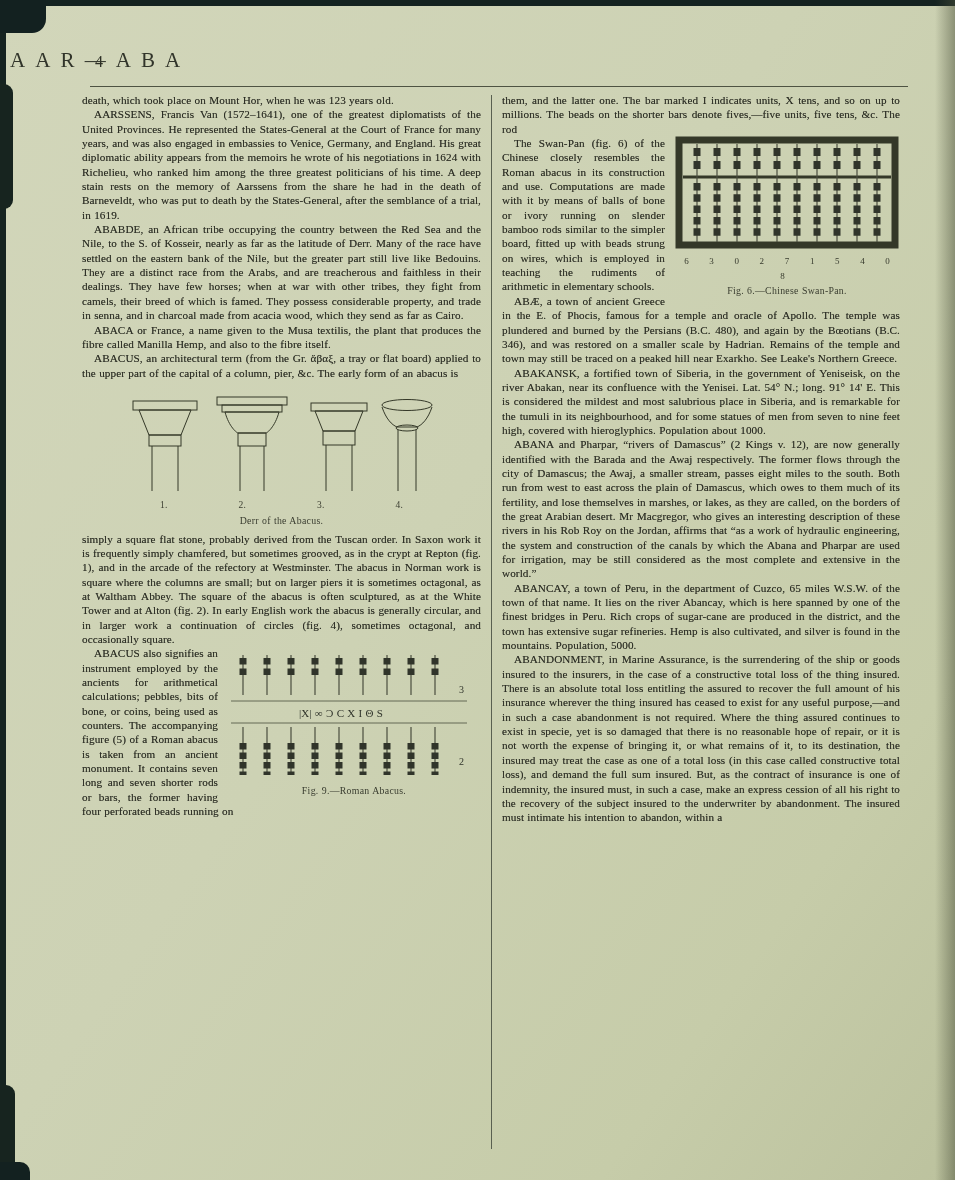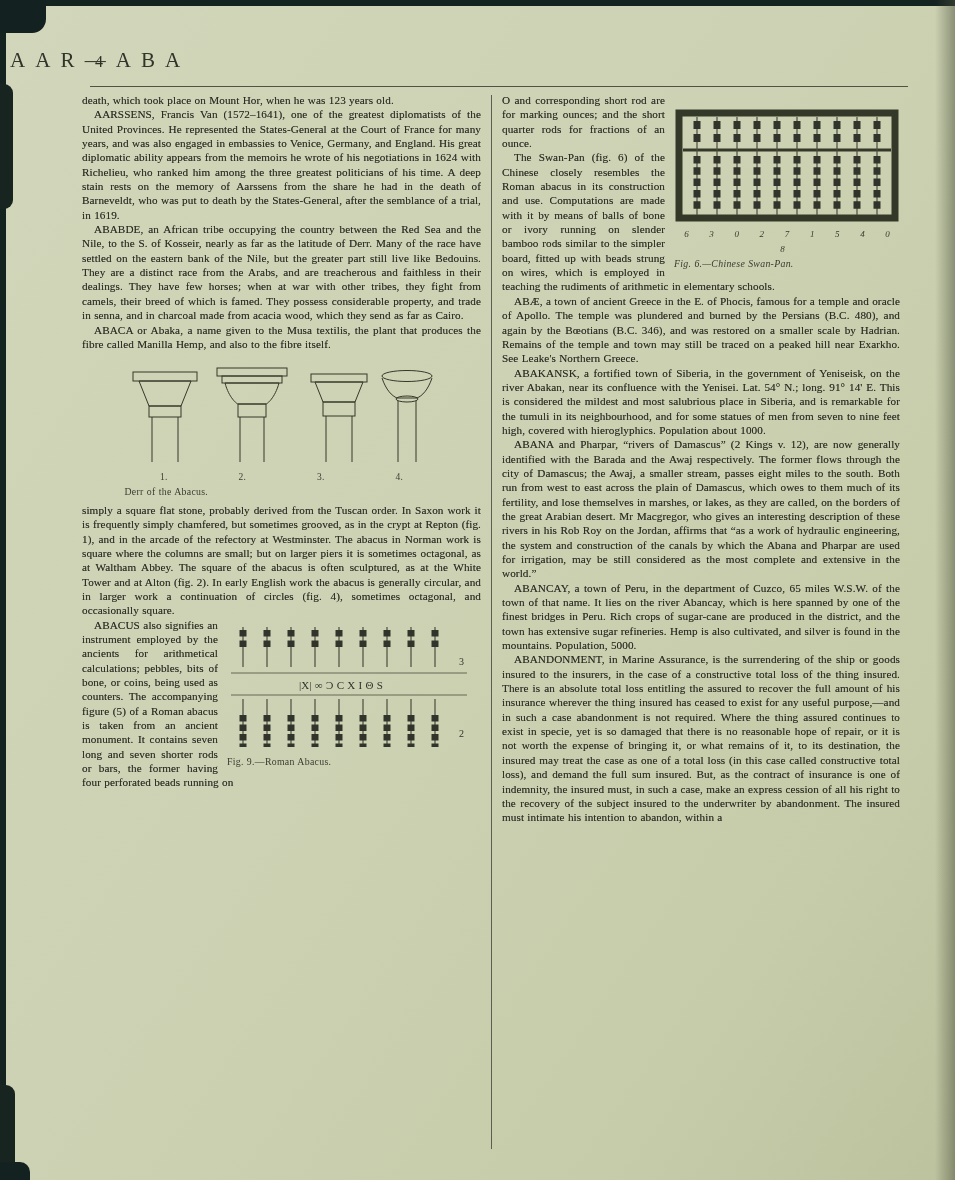--- a/index.html
+++ b/index.html
@@ -28,25 +28,25 @@
 
   .content { position:absolute; top:93px; left:82px; width:818px; height:1068px; display:flex; }
   .col { overflow:hidden; font-size:11.2px; line-height:14.35px; letter-spacing:0.08px; word-spacing:0.4px; text-align:justify; }
   .col p { margin:0; text-align:justify; text-shadow:0 0 0.4px rgba(42,44,32,0.55); }
   .col-left  { width:399px; padding-right:10px; }
   .divider   { width:1px; background:#596050; margin:2px 0 12px 0; }
   .col-right { width:398px; padding-left:10px; }
   .entry { text-indent:12px; }
 
   figure { margin:0; }
-  figcaption { font-size:9.8px; line-height:12px; text-align:left; color:#393c2f; margin-top:2px; letter-spacing:0.3px; }
+  figcaption { font-size:9.8px; line-height:12px; text-align:center; color:#393c2f; margin-top:2px; letter-spacing:0.3px; }
   .fig-forms { width:314px; margin:7px auto 5px auto; }
   .fig-labels { display:flex; justify-content:space-around; font-size:9.5px; color:#3b3e31; margin-top:-4px; }
   .fig5 { float:right; width:254px; margin:3px 0 3px 9px; }
-  .fig6 { float:right; width:226px; margin:16px 0 3px 9px;font-style:italic; }
+  .fig6 { float:right; width:226px; margin:0 0 3px 9px; }
   .fig6-nums { font-size:9px; text-align:center; letter-spacing:9px; text-indent:9px; color:#373a2d; margin-top:1px; }
   svg .ink { stroke:#343828; fill:none; }
 </style>
 </head>
 <body>
 
 <div class="page">
 
   <div class="edge-top"></div>
   <div class="edge-left"></div>
@@ -59,21 +59,22 @@
   <div class="pagenum">4</div>
   <div class="header-title">AAR—ABA</div>
   <div class="header-rule"></div>
 
   <div class="content">
 
     <div class="col col-left">
       <p>death, which took place on Mount Hor, when he was 123 years old.</p>
       <p class="entry">AARSSENS, Francis Van (1572–1641), one of the greatest diplomatists of the United Provinces.  He represented the States-General at the Court of France for many years, and was also engaged in embassies to Venice, Germany, and England.  His great diplomatic ability appears from the memoirs he wrote of his negotiations in 1624 with Richelieu, who ranked him among the three greatest politicians of his time.  A deep stain rests on the memory of Aarssens from the share he had in the death of Barneveldt, who was put to death by the States-General, after the semblance of a trial, in 1619.</p>
       <p class="entry">ABABDE, an African tribe occupying the country between the Red Sea and the Nile, to the S. of Kosseir, nearly as far as the latitude of Derr.  Many of the race have settled on the eastern bank of the Nile, but the greater part still live like Bedouins.  They are a distinct race from the Arabs, and are treacherous and faithless in their dealings.  They have few horses; when at war with other tribes, they fight from camels, their breed of which is famed.  They possess considerable property, and trade in senna, and in charcoal made from acacia wood, which they send as far as Cairo.</p>
-      <p class="entry">ABACA or Abaka, a name given to the Musa textilis, the plant that produces the fibre called Manilla Hemp, and also to the fibre itself.</p>
+      <p class="entry">ABACA or France, a name given to the Musa textilis, the plant that produces the fibre called Manilla Hemp, and also to the fibre itself.</p>
+      <p class="entry">ABACUS, an architectural term (from the Gr. ἄβαξ, a tray or flat board) applied to the upper part of the capital of a column, pier, &amp;c.  The early form of an abacus is</p>
 
       <figure class="fig-forms">
         <svg width="314" height="112" viewBox="0 0 314 112">
           <defs>
             <pattern id="hatch" width="4" height="4" patternUnits="userSpaceOnUse">
               <path d="M0 4 L4 0" stroke="#4a4e3c" stroke-width="0.6"></path>
             </pattern>
           </defs>
 
           <rect class="ink" x="8" y="14" width="64" height="9" fill="url(#hatch)"></rect>
@@ -146,20 +147,21 @@
         </svg>
         <figcaption>Fig. 9.—Roman Abacus.</figcaption>
       </figure>
 
       <p class="entry">ABACUS also signifies an instrument employed by the ancients for arithmetical calculations; pebbles, bits of bone, or coins, being used as counters.  The accompanying figure (5) of a Roman abacus is taken from an ancient monument.  It contains seven long and seven shorter rods or bars, the former having four perforated beads running on</p>
     </div>
 
     <div class="divider"></div>
 
     <div class="col col-right">
+      <p>them, and the latter one.  The bar marked I indicates units, X tens, and so on up to millions.  The beads on the shorter bars denote fives,—five units, five tens, &amp;c.  The rod</p>
 
       <figure class="fig6">
         <svg width="226" height="114" viewBox="0 0 226 114">
           <defs>
             <g id="rod6">
               <line x1="0" y1="8" x2="0" y2="106" stroke="#4a4e3e" stroke-width="1.2"></line>
               <line x1="0" y1="12" x2="0" y2="36" stroke="#30342a" stroke-width="7" stroke-dasharray="8 5"></line>
               <line x1="0" y1="47" x2="0" y2="103" stroke="#30342a" stroke-width="7" stroke-dasharray="7.5 3.8"></line>
             </g>
           </defs>
@@ -173,21 +175,20 @@
           <use href="#rod6" transform="translate(123,0)"></use>
           <use href="#rod6" transform="translate(143,0)"></use>
           <use href="#rod6" transform="translate(163,0)"></use>
           <use href="#rod6" transform="translate(183,0)"></use>
           <use href="#rod6" transform="translate(203,0)"></use>
         </svg>
         <div class="fig6-nums">6 3 0 2 7 1 5 4 0 8</div>
         <figcaption>Fig. 6.—Chinese Swan-Pan.</figcaption>
       </figure>
 
-      <p>O and corresponding short rod are for marking ounces; and the short quarter rods for fractions of an ounce.</p>
       <p class="entry">The Swan-Pan (fig. 6) of the Chinese closely resembles the Roman abacus in its construction and use.  Computations are made with it by means of balls of bone or ivory running on slender bamboo rods similar to the simpler board, fitted up with beads strung on wires, which is employed in teaching the rudiments of arithmetic in elementary schools.</p>
       <p class="entry">ABÆ, a town of ancient Greece in the E. of Phocis, famous for a temple and oracle of Apollo.  The temple was plundered and burned by the Persians (B.C. 480), and again by the Bœotians (B.C. 346), and was restored on a smaller scale by Hadrian.  Remains of the temple and town may still be traced on a peaked hill near Exarkho.  See Leake's Northern Greece.</p>
       <p class="entry">ABAKANSK, a fortified town of Siberia, in the government of Yeniseisk, on the river Abakan, near its confluence with the Yenisei.  Lat. 54° N.; long. 91° 14' E.  This is considered the mildest and most salubrious place in Siberia, and is remarkable for the tumuli in its neighbourhood, and for some statues of men from seven to nine feet high, covered with hieroglyphics.  Population about 1000.</p>
       <p class="entry">ABANA and Pharpar, “rivers of Damascus” (2 Kings v. 12), are now generally identified with the Barada and the Awaj respectively.  The former flows through the city of Damascus; the Awaj, a smaller stream, passes eight miles to the south.  Both run from west to east across the plain of Damascus, which owes to them much of its fertility, and lose themselves in marshes, or lakes, as they are called, on the borders of the great Arabian desert.  Mr Macgregor, who gives an interesting description of these rivers in his Rob Roy on the Jordan, affirms that “as a work of hydraulic engineering, the system and construction of the canals by which the Abana and Pharpar are used for irrigation, may be still considered as the most complete and extensive in the world.”</p>
       <p class="entry">ABANCAY, a town of Peru, in the department of Cuzco, 65 miles W.S.W. of the town of that name.  It lies on the river Abancay, which is here spanned by one of the finest bridges in Peru.  Rich crops of sugar-cane are produced in the district, and the town has extensive sugar refineries.  Hemp is also cultivated, and silver is found in the mountains.  Population, 5000.</p>
       <p class="entry">ABANDONMENT, in Marine Assurance, is the surrendering of the ship or goods insured to the insurers, in the case of a constructive total loss of the thing insured.  There is an absolute total loss entitling the assured to recover the full amount of his insurance wherever the thing insured has ceased to exist for any useful purpose,—and in such a case abandonment is not required.  Where the thing assured continues to exist in specie, yet is so damaged that there is no reasonable hope of repair, or it is not worth the expense of bringing it, or what remains of it, to its destination, the insured may treat the case as one of a total loss (in this case called constructive total loss), and demand the full sum insured.  But, as the contract of insurance is one of indemnity, the insured must, in such a case, make an express cession of all his right to the recovery of the subject insured to the underwriter by abandonment.  The insured must intimate his intention to abandon, within a</p>
     </div>
 
   </div>
 </div>

